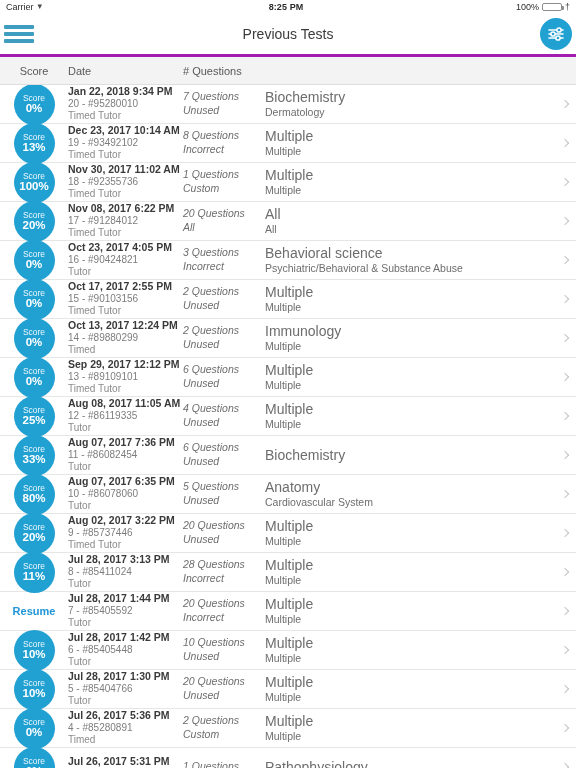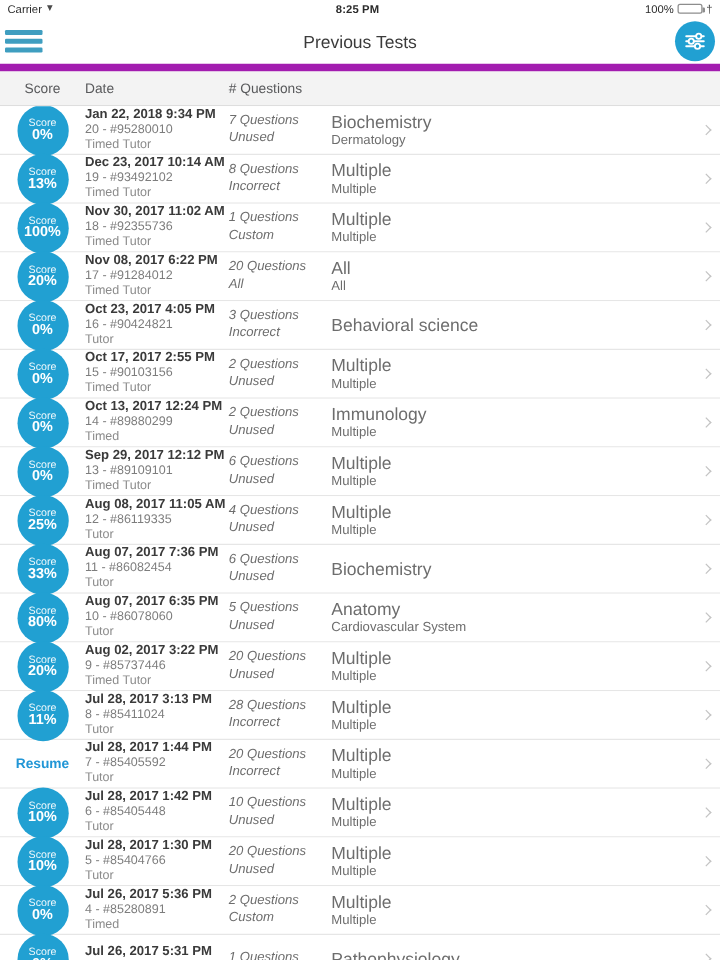--- a/index.html
+++ b/index.html
@@ -44,21 +44,21 @@
   }
 
   
   .nav-bar {
     height: 43px;
     background: #ffffff;
     display: flex;
     align-items: center;
     padding: 0 4px;
     position: relative;
-    border-bottom: 6px solid #a21caf;
+    border-bottom: 3px solid #a21caf;
   }
   .hamburger {
     width: 30px; height: 22px;
     display: flex; flex-direction: column; justify-content: space-between;
     cursor: pointer; padding: 2px 0;
   }
   .hamburger span {
     display: block; height: 4px; width: 30px;
     background: #3f9ec0; border-radius: 1px;
   }
@@ -300,20 +300,21 @@
         <div class="date-main">Oct 23, 2017 4:05 PM</div>
         <div class="date-sub">16 - #90424821</div>
         <div class="date-mode">Tutor</div>
       </div>
       <div class="cell-q">
         <div class="q-count">3 Questions</div>
         <div class="q-type">Incorrect</div>
       </div>
       <div class="cell-subject">
         <div class="sub-1">Behavioral science</div>
+        <div class="sub-2">Psychiatric/Behavioral &amp; Substance Abuse</div>
       </div>
       <div class="cell-chev">
         <span class="chevron"></span>
       </div>
     </div>
     <div class="row">
       <div class="cell-score">
         <div class="badge">
           <span class="badge-label">Score</span>
           <span class="badge-value">0%</span>

